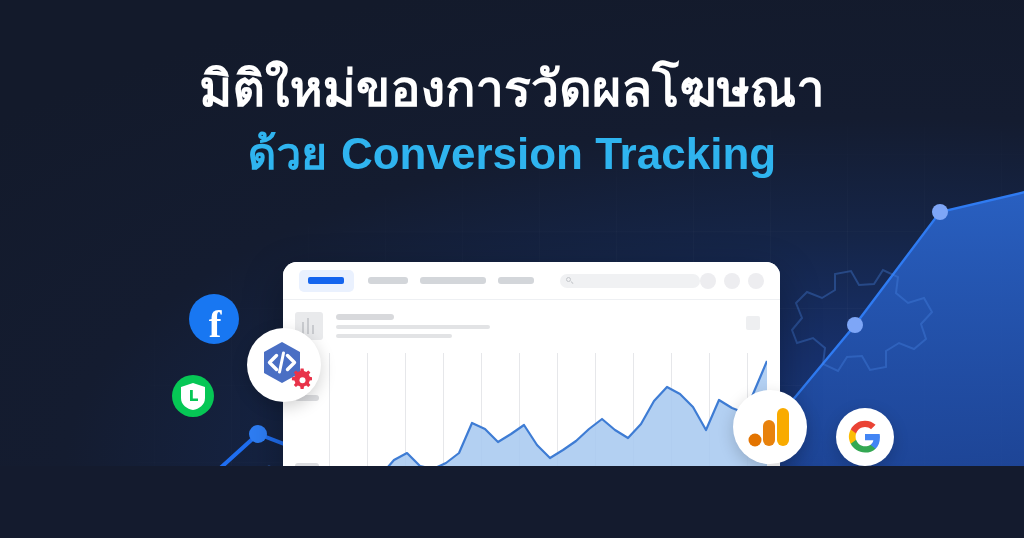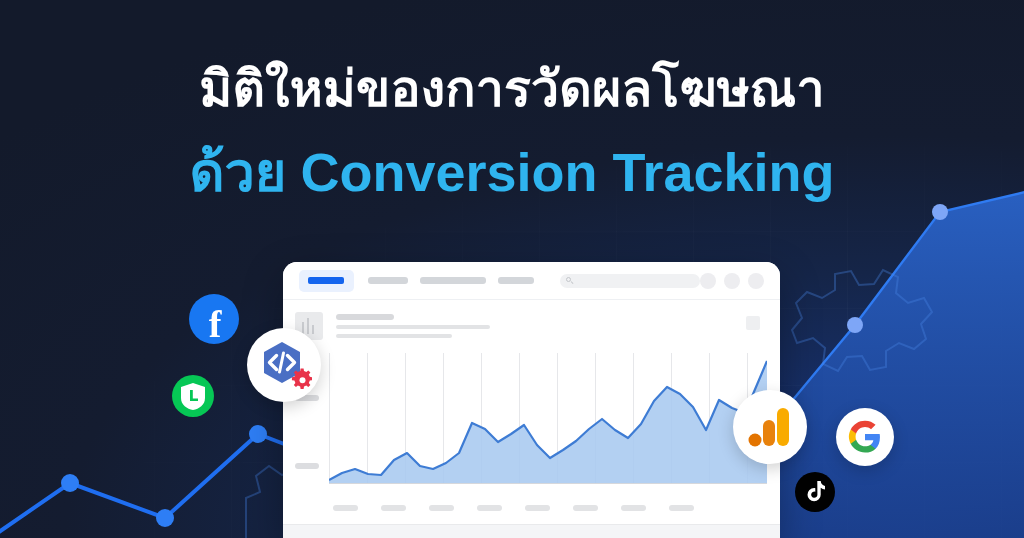--- a/index.html
+++ b/index.html
@@ -4,21 +4,21 @@
 <style>
   * { margin:0; padding:0; box-sizing:border-box; }
   html,body { width:1024px; height:538px; overflow:hidden; }
   body {
     font-family:"Liberation Sans", sans-serif;
     background:#141b2e;
     position:relative;
   }
   #stage {
     position:absolute; inset:0;
-    width:1024px; height:538px;
+    width:1024px; height:466px;
     overflow:hidden;
     background:
       radial-gradient(120% 110% at 88% 100%, #1b3f86 0%, #17306b 22%, #152548 45%, #141c30 68%, #131a2b 100%),
       linear-gradient(180deg,#131a2b 0%, #151d33 100%);
   }
   
   .bg-grid {
     position:absolute; inset:0;
     background-image:
       linear-gradient(to right, rgba(255,255,255,.035) 1px, transparent 1px),
@@ -37,23 +37,23 @@
   }
   .headline {
     color:#ffffff;
     font-size:50px;
     font-weight:700;
     letter-spacing:.2px;
     line-height:1.1;
     white-space:nowrap;
   }
   .subheadline {
-    margin-top:26px;
+    margin-top:13px;
     color:#2fb4ef;
-    font-size:54px;
+    font-size:44px;
     font-weight:700;
     line-height:1.1;
     white-space:nowrap;
   }
   .sub-th { letter-spacing:0px; }
   .sub-en { margin-left:14px; }
 
   
   .browser {
     position:absolute;

